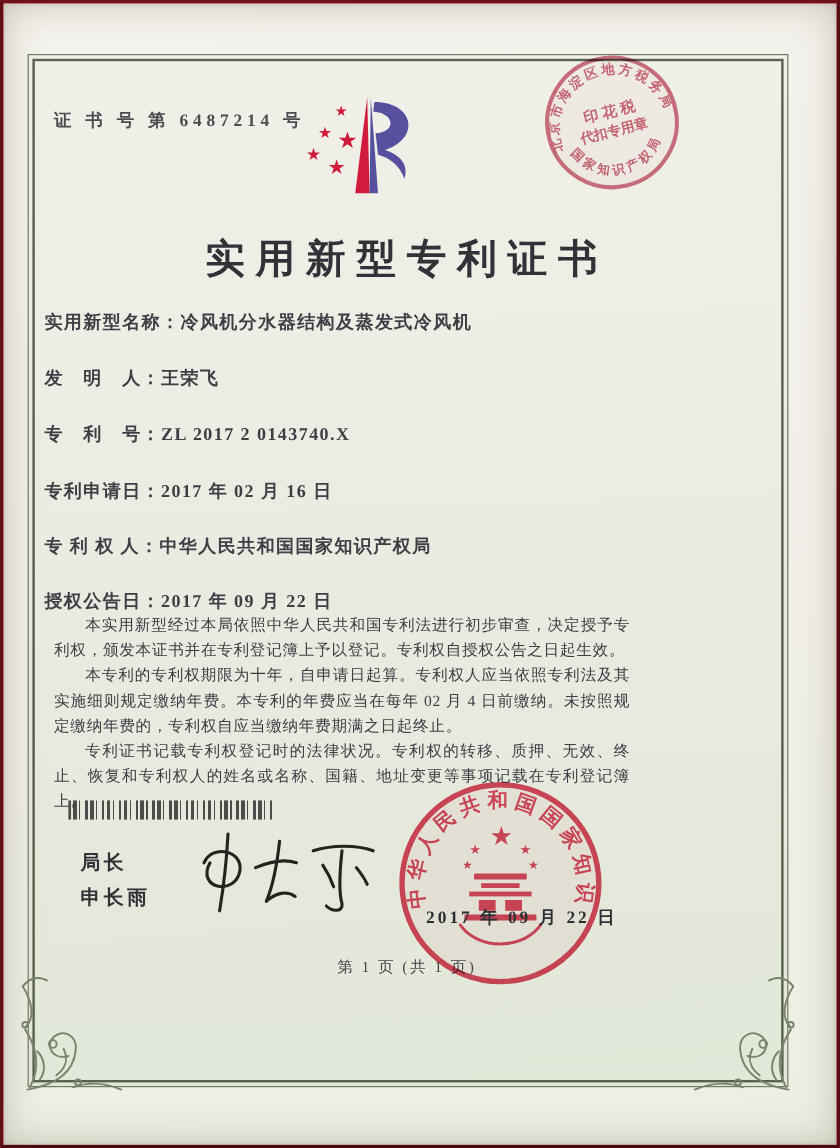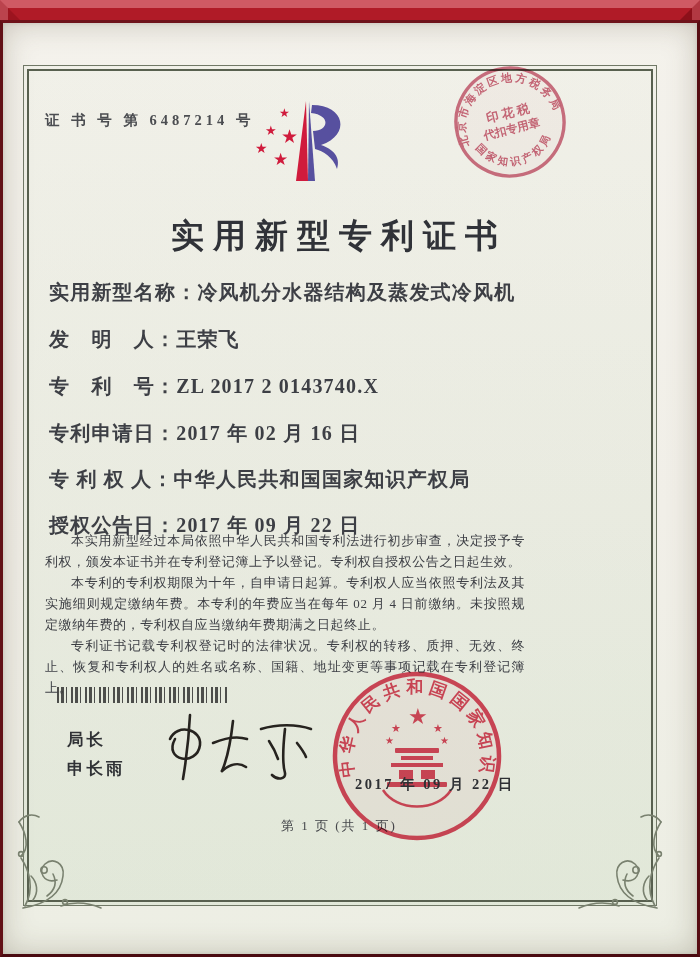--- a/index.html
+++ b/index.html
@@ -3,36 +3,36 @@
 <meta charset="utf-8">
 <style>
   html,body{margin:0;padding:0;background:#1a1212;}
   *{box-sizing:border-box;}
   .stage{position:relative;width:700px;height:957px;font-family:"Liberation Serif","DejaVu Serif",serif;overflow:hidden;}
   
   .frame-a{position:absolute;inset:0;border:14px solid;border-color:#6b151c #45090e #32060a #581015;}
   .frame-b{position:absolute;inset:0;border:24px solid;border-color:#b01b27 #8c101a #7a0d16 #9c141f;
            box-shadow:inset 0 0 6px rgba(0,0,0,.35);}
   .frame-c{position:absolute;inset:0;border:8px solid;border-color:#cf5a64 #b23842 #9c2631 #bb434d;}
-  .frame-d{position:absolute;inset:0;border:3px solid;border-color:#6e121a #570d13 #4a0a10 #621016;margin-top:20px;}
+  .frame-d{position:absolute;inset:0;border:3px solid;border-color:#6e121a #570d13 #4a0a10 #621016;}
   
   .paper{position:absolute;inset:0;background:linear-gradient(175deg,#f4f2ec 0%,#f1efe8 55%,#eceee3 100%);
          box-shadow:inset 0 0 30px rgba(90,75,55,.28), inset 0 0 4px rgba(90,75,55,.18);}
   .inner-border{position:absolute;left:20px;top:42px;right:40px;bottom:48px;
                 border:1px solid #707866;background:linear-gradient(180deg,rgba(220,230,210,.12),rgba(198,216,190,.30));}
   .inner-border::after{content:"";position:absolute;inset:3px;border:2px solid #58604f;}
   .corner{position:absolute;z-index:3;}
   .corner-bl{left:10px;bottom:40px;}
   .corner-br{right:30px;bottom:40px;transform:scaleX(-1);}
   
   .cert-no{position:absolute;left:42px;top:88px;font-size:14.5px;letter-spacing:4px;color:#4b4d51;font-weight:600;z-index:2;}
   .logo{position:absolute;left:246px;top:68px;z-index:2;}
   .title{position:absolute;left:0;right:22px;top:191px;text-align:center;font-size:33px;font-weight:700;
          letter-spacing:9px;color:#303238;z-index:2;}
-  .field{position:absolute;left:46px;font-size:20px;font-weight:600;letter-spacing:1.2px;color:#3d3f45;z-index:2;white-space:nowrap;}
+  .field{position:absolute;left:34px;font-size:15px;font-weight:600;letter-spacing:1.2px;color:#3d3f45;z-index:2;white-space:nowrap;}
   .f0{top:256px}.f1{top:303px}.f2{top:350px}.f3{top:397px}.f4{top:443px}.f5{top:489px}
   .paras{position:absolute;left:42px;top:507px;width:480px;z-index:2;}
   .paras p{margin:0;text-indent:2em;text-align:justify;font-size:13px;line-height:21px;
            letter-spacing:.6px;color:#3c3e44;font-weight:500;}
   .barcode{position:absolute;left:54px;top:664px;width:172px;height:16px;z-index:2;opacity:.82;
     background:repeating-linear-gradient(90deg,#2b2b2b 0 2px,transparent 2px 4px,#2b2b2b 4px 7px,transparent 7px 9px,#2b2b2b 9px 10px,transparent 10px 14px);}
   .signer{position:absolute;left:64px;top:702px;z-index:2;font-size:16.5px;line-height:29px;letter-spacing:3px;color:#303236;
           font-weight:600;font-family:"Liberation Sans","DejaVu Sans",sans-serif;}
   .signature{position:absolute;left:142px;top:686px;z-index:3;}
   .seal{position:absolute;left:326px;top:645px;z-index:4;mix-blend-mode:multiply;opacity:.93;}

